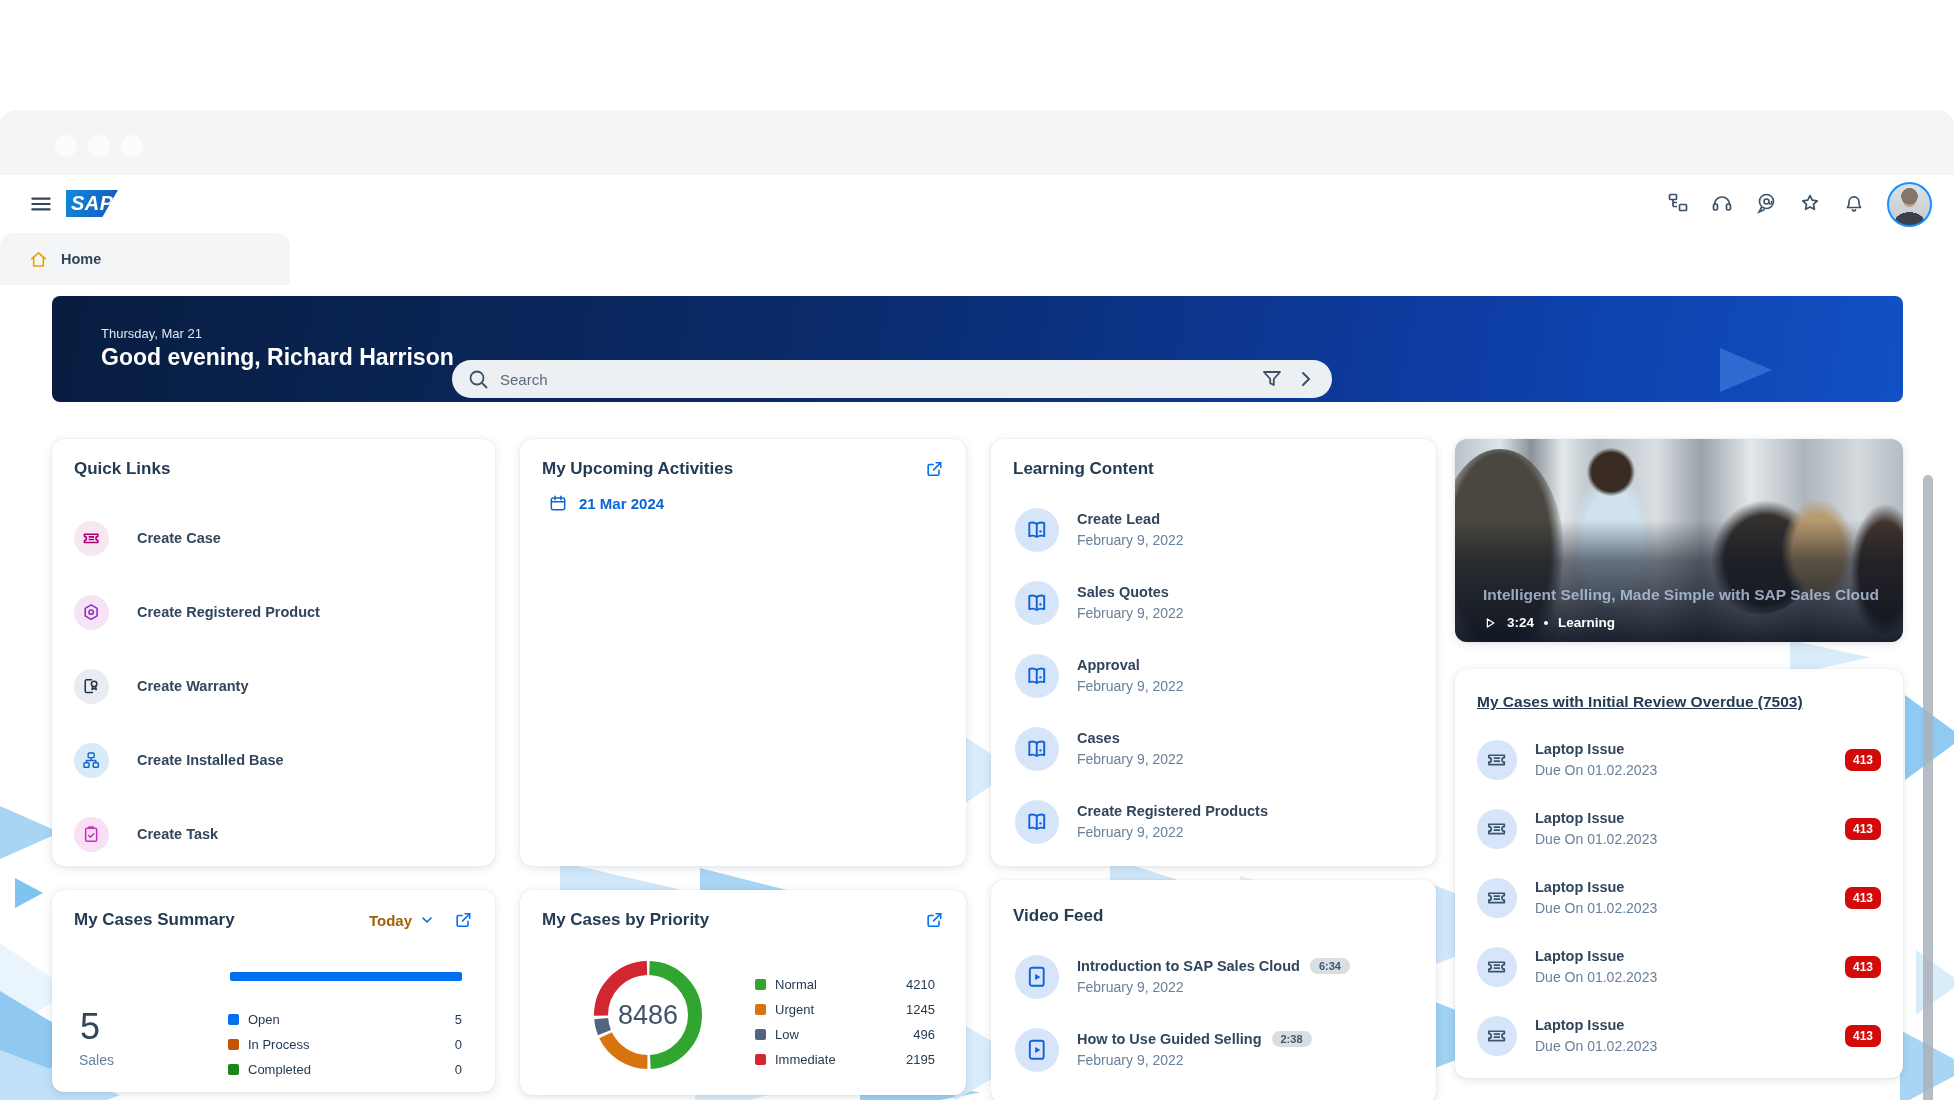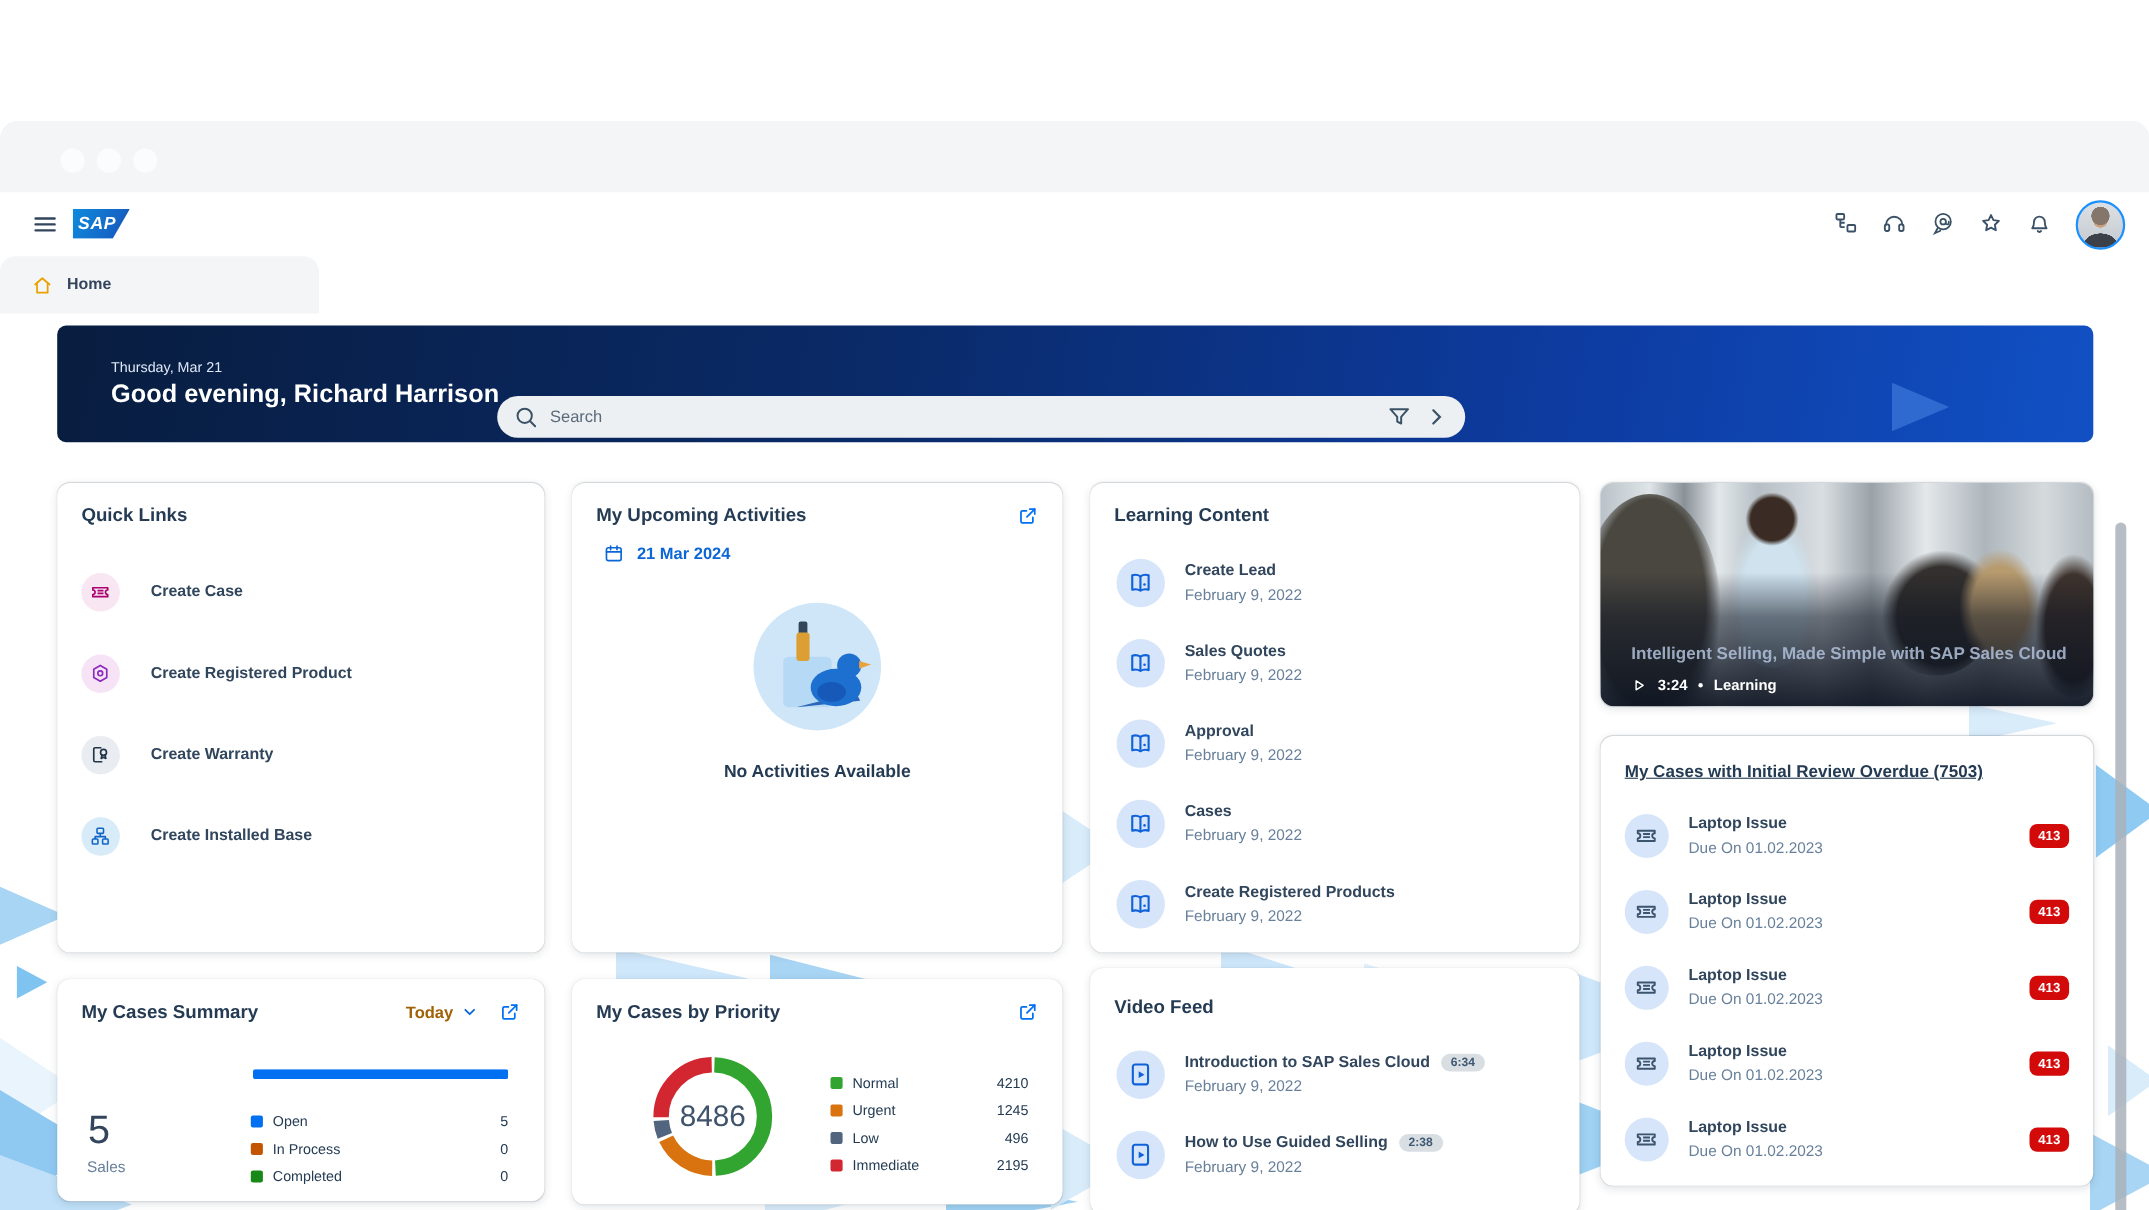--- a/index.html
+++ b/index.html
@@ -14,21 +14,21 @@
   .win-top{ position:absolute; left:0; top:110px; width:1954px; height:65px;
     background:#f4f5f7; border-radius:16px 16px 0 0; z-index:2; }
   .win-dot{ position:absolute; top:135px; width:22px; height:22px; border-radius:50%;
     background:#fbfcfd; z-index:3; }
   
   .shell{ position:absolute; left:0; top:175px; width:1954px; height:58px; background:#fff; z-index:3; }
   .burger{ position:absolute; left:28px; top:16px; width:26px; height:26px; cursor:pointer; color:#32455c; }
   .saplogo{ position:absolute; left:66px; top:15px; width:52px; height:27px;
     background:linear-gradient(115deg,#0e8bdc 0%,#1565c6 70%,#1a4ba8 100%);
     clip-path:polygon(0 0,100% 0,70% 100%,0 100%);
-    color:#fff; font-weight:700; font-style:italic; font-size:16px; line-height:27px; padding-left:5px; letter-spacing:.5px; }
+    color:#fff; font-weight:700; font-style:italic; font-size:20px; line-height:27px; padding-left:5px; letter-spacing:.5px; }
   .search{ position:absolute; left:452px; top:185px; width:880px; height:38px;
     background:#edf0f3; border-radius:19px; display:flex; align-items:center; padding:0 14px; gap:10px; }
   .search input{ flex:1; border:none; outline:none; background:transparent;
     font-family:"Liberation Sans",sans-serif; font-size:15px; color:#737373; }
   .search input::placeholder{ color:#5b6a7a; }
   .hicon{ width:24px; height:24px; color:#3a5166; }
   .hicon svg, .burger svg{ width:100%; height:100%; }
   .shell-icons{ position:absolute; right:88px; top:16px; display:flex; gap:20px; align-items:center; }
   .shell-icons .hicon{ cursor:pointer; }
   .avatar{ position:absolute; right:22px; top:7px; width:45px; height:45px; border-radius:50%;
@@ -269,20 +269,30 @@
             <span class="icon-slot" style="display: contents;"><svg viewBox="0 0 24 24" fill="none" stroke="currentColor" stroke-width="1.7" stroke-linejoin="round">
                 <rect x="8.5" y="3.5" width="7" height="5.5" rx="1"></rect>
                 <rect x="3.5" y="15" width="6" height="5.5" rx="1"></rect>
                 <rect x="14.5" y="15" width="6" height="5.5" rx="1"></rect>
                 <path d="M12 9v3.5M6.5 15v-2.5h11V15"></path>
               </svg></span>
           </span>
           <span class="ql-label">Create Installed Base</span>
         </div>
 
+        <div class="ql-row">
+          <span class="circle" style="background: rgb(249, 224, 247); color: rgb(194, 49, 184);">
+            <span class="icon-slot" style="display: contents;"><svg viewBox="0 0 24 24" fill="none" stroke="currentColor" stroke-width="1.8" stroke-linecap="round" stroke-linejoin="round">
+                <rect x="5.5" y="5" width="13" height="15.5" rx="1.8"></rect>
+                <path d="M9.5 5V3.5h5V5"></path>
+                <path d="M9 13.5l2.2 2.2 3.8-4.2"></path>
+              </svg></span>
+          </span>
+          <span class="ql-label">Create Task</span>
+        </div>
       </div>
   </div>
 
   <div class="card" style="left:520px;top:439px;width:446px;height:427px;">
     <div class="title-row">
       <span class="card-title">My Upcoming Activities</span>
       <span class="ext">
         <svg viewBox="0 0 24 24" fill="none" stroke="currentColor" stroke-width="1.9" stroke-linecap="round" stroke-linejoin="round">
             <path d="M18 13.5V18a1.5 1.5 0 0 1-1.5 1.5h-10A1.5 1.5 0 0 1 5 18V8a1.5 1.5 0 0 1 1.5-1.5H11"></path>
             <path d="M14.5 4.5H20V10"></path>
@@ -291,34 +301,20 @@
       </span>
     </div>
     <div class="date-row">
       <span class="hicon">
         <svg viewBox="0 0 24 24" fill="none" stroke="currentColor" stroke-width="1.8" stroke-linecap="round">
             <rect x="4" y="6" width="16" height="14" rx="2"></rect>
             <path d="M4 10.5h16M8.5 4v4M15.5 4v4"></path>
           </svg>
       </span>
       <span class="date-link">21 Mar 2024</span>
-    </div>
-    <div class="empty-wrap">
-      <svg width="122" height="122" viewBox="0 0 122 122">
-        <circle cx="61" cy="61" r="58" fill="#cfe6f8"></circle>
-        <rect x="30" y="52" width="44" height="46" rx="5" fill="#b6d9f5"></rect>
-        <rect x="44" y="20" width="8" height="14" rx="2" fill="#33465a"></rect>
-        <rect x="42" y="30" width="12" height="26" rx="3" fill="#dd9f33"></rect>
-        <path d="M42 98 L96 84 L100 92 Z" fill="#2d66b8"></path>
-        <ellipse cx="78" cy="80" rx="23" ry="17" fill="#1d6fd0"></ellipse>
-        <circle cx="90" cy="60" r="11" fill="#1d6fd0"></circle>
-        <path d="M99 56 L110 59 L99 63 Z" fill="#e8a33d"></path>
-        <ellipse cx="74" cy="84" rx="13" ry="9" fill="#1659b8"></ellipse>
-      </svg>
-      <div class="empty-text">No Activities Available</div>
     </div>
   </div>
 
   <div class="card" style="left:991px;top:439px;width:445px;height:427px;">
     <div class="title-row">
         <span class="card-title">Learning Content</span>
       </div>
     <div class="li-list">
 
         <div class="li-row">

